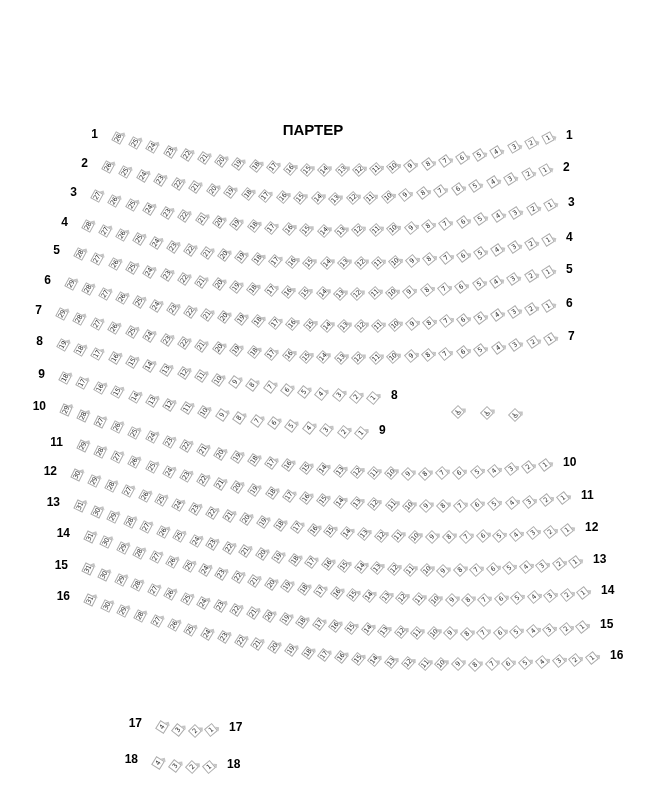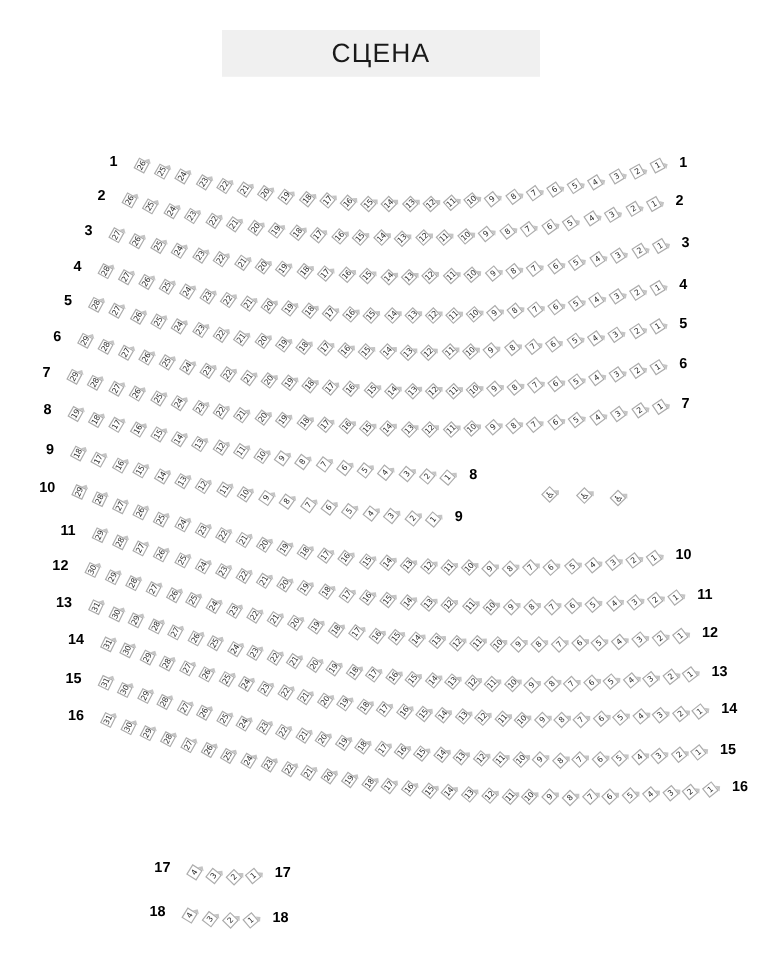--- a/index.html
+++ b/index.html
@@ -20,23 +20,21 @@
         font-family:"DejaVu Sans",sans-serif;}
   .seat::after{content:"";position:absolute;right:-4px;bottom:-2px;width:0;height:0;
         border-top:3px solid transparent;border-bottom:3px solid transparent;
         border-left:3px solid #c4c4c4;}
   .seat.wheelchair{font-size:8px;color:#3a3a3a;}
 </style>
 </head>
 <body>
 
 <div id="canvas">
-  <div class="stage">
-    <span>СЦЕНА</span>
-  </div>
+  <div class="section-title">ПАРТЕР</div>
   <div id="rows-layer">
       <div class="seat" style="left: 113px; top: 133px; transform: rotate(-61.6deg);">26</div>
       <div class="seat" style="left: 130.2px; top: 137.915px; transform: rotate(-60.3deg);">25</div>
       <div class="seat" style="left: 147.4px; top: 142.421px; transform: rotate(-59deg);">24</div>
       <div class="seat" style="left: 164.6px; top: 146.517px; transform: rotate(-57.7deg);">23</div>
       <div class="seat" style="left: 181.8px; top: 150.203px; transform: rotate(-56.4deg);">22</div>
       <div class="seat" style="left: 199px; top: 153.48px; transform: rotate(-55.1deg);">21</div>
       <div class="seat" style="left: 216.2px; top: 156.347px; transform: rotate(-53.8deg);">20</div>
       <div class="seat" style="left: 233.4px; top: 158.805px; transform: rotate(-52.5deg);">19</div>
       <div class="seat" style="left: 250.6px; top: 160.853px; transform: rotate(-51.1deg);">18</div>

